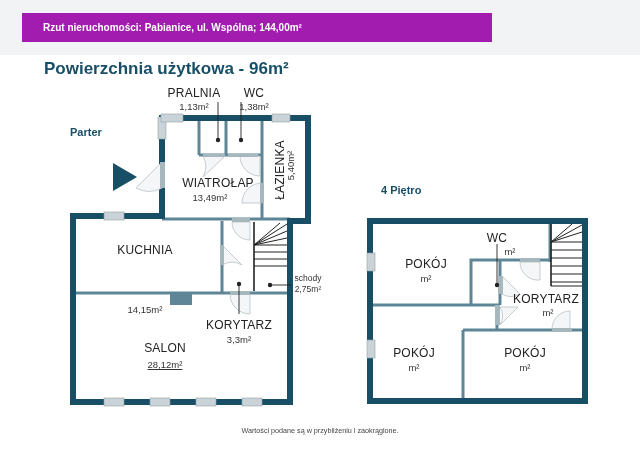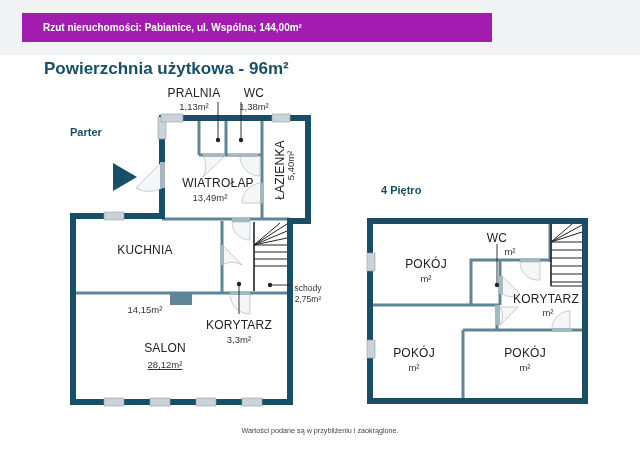--- a/index.html
+++ b/index.html
@@ -5,21 +5,21 @@
   * { box-sizing: border-box; margin: 0; padding: 0; }
   html, body { width: 640px; height: 458px; background: #ffffff; overflow: hidden; }
   body { position: relative; font-family: "DejaVu Sans", sans-serif; color: #1f1f1f; }
   .top-band { position: absolute; left: 0; top: 0; width: 640px; height: 55px; background: #f1f3f5; }
   .title-bar { position: absolute; left: 22px; top: 13px; width: 470px; height: 29px; background: #a21caf; color: #ffffff; font-family: "Liberation Sans", sans-serif; font-weight: bold; font-size: 10px; line-height: 29px; padding-left: 21px; white-space: nowrap; }
   .subtitle { position: absolute; left: 44px; top: 59px; font-family: "Liberation Sans", sans-serif; font-weight: bold; font-size: 17px; color: #184f66; }
   .floor-label { position: absolute; font-family: "Liberation Sans", sans-serif; font-weight: bold; font-size: 11px; color: #184f66; }
   svg.plan { position: absolute; left: 0; top: 0; }
   .room-name { position: absolute; font-family: "Liberation Sans", sans-serif; font-size: 12px; color: #222; text-align: center; white-space: nowrap; letter-spacing: 0.2px; }
   .room-area { position: absolute; font-family: "Liberation Sans", sans-serif; font-size: 9.5px; color: #333; text-align: center; white-space: nowrap; }
-  .small-label { position: absolute; font-family: "Liberation Sans", sans-serif; font-size: 8.5px; color: #333; text-align: center; white-space: nowrap; line-height: 10px; margin-top: 10px; }
+  .small-label { position: absolute; font-family: "Liberation Sans", sans-serif; font-size: 8.5px; color: #333; text-align: center; white-space: nowrap; line-height: 10px; }
   .vertical { transform: rotate(-90deg); transform-origin: center center; }
   .disclaimer { position: absolute; left: 0; top: 425px; width: 640px; text-align: center; font-family: "Liberation Sans", sans-serif; font-size: 7.2px; color: #444; line-height: 11px; }
 </style>
 </head>
 <body>
 
 <div class="top-band"></div>
 <div class="title-bar">Rzut nieruchomości: Pabianice, ul. Wspólna; 144,00m²</div>
 <div class="subtitle">Powierzchnia użytkowa - 96m²</div>
 

